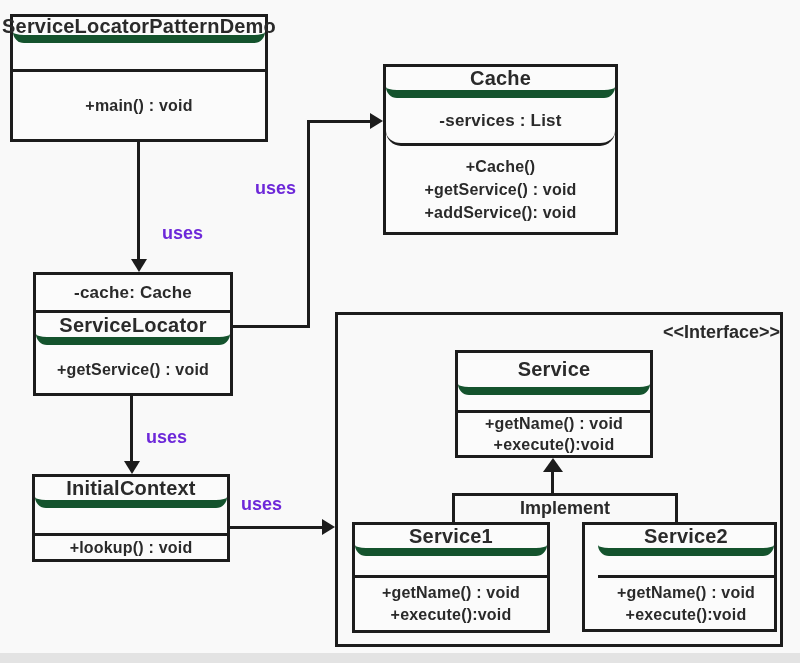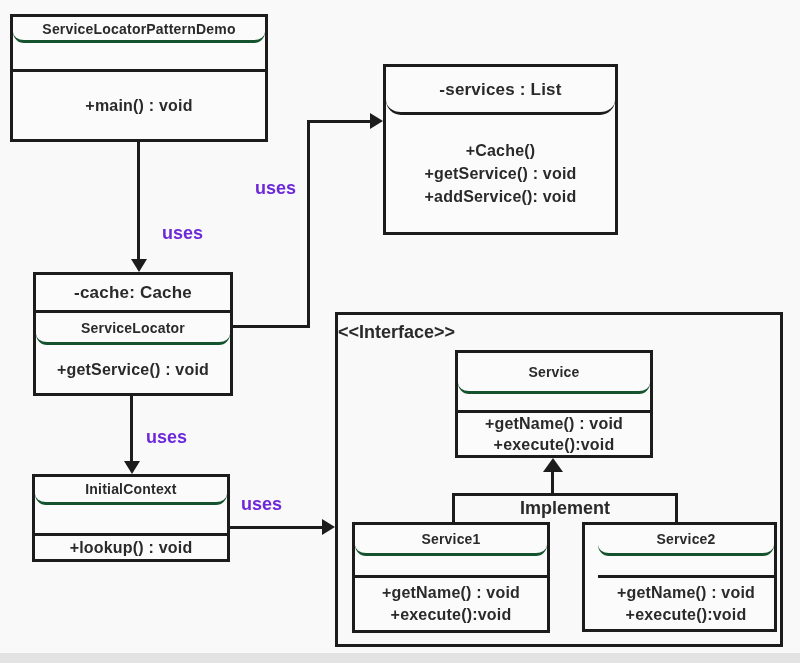--- a/index.html
+++ b/index.html
@@ -14,21 +14,21 @@
 
   
   .cls{
     position:absolute; border:3px solid #1c1c1c;
     display:flex; flex-direction:column; background:#fbfbfb;
   }
   .cmp{
     display:flex; align-items:center; justify-content:center;
     font-weight:700; color:#2a2a2a; letter-spacing:0.2px;
   }
-  .cmp.title{ border-bottom:3px solid #14532d; font-size:14px;border-radius:11px; }
+  .cmp.title{ border-bottom:8px solid #14532d; font-size:20px;border-radius:11px; }
   .cmp.attrs{ border-bottom:3px solid #1c1c1c; font-size:17px; }
   .cmp.methods{ flex:1; flex-direction:column; font-size:16px; line-height:23px; }
   .cmp.methods .m{ white-space:nowrap; }
 
   
   .seg{ position:absolute; background:#1c1c1c; }
 
   
   .ah-down{ position:absolute; width:0; height:0;
     border-left:8px solid transparent; border-right:8px solid transparent;
@@ -42,21 +42,21 @@
 
   
   .uses{ position:absolute; font-weight:700; font-size:18px; color:#6d28d9; }
 
   
   #bigbox{
     position:absolute; left:335px; top:312px; width:448px; height:335px;
     border:3px solid #1c1c1c; background:transparent;
   }
   #stereotype{
-    position:absolute; left:0; top:7px; width:442px; text-align:left;
+    position:absolute; left:0; top:7px; width:442px; text-align:right;
     font-weight:700; font-size:18px; color:#2a2a2a;
   }
   
   #impl-bracket{
     position:absolute; left:114px; top:178px; width:226px; height:31px;
     border:3px solid #1c1c1c; border-bottom:none; background:transparent;
   }
   #impl-label{
     position:absolute; left:114px; top:183px; width:226px; text-align:center;
     font-weight:700; font-size:18px; color:#2a2a2a;
@@ -73,20 +73,21 @@
 
   <div class="cls" style="left:10px; top:14px; width:258px; height:128px;">
     <div class="cmp title" style="height:26px;">ServiceLocatorPatternDemo</div>
     <div class="cmp attrs" style="height:29px;"></div>
     <div class="cmp methods">
       <div class="m">+main() : void</div>
     </div>
   </div>
 
   <div class="cls" style="left:383px; top:64px; width:235px; height:171px;">
+    <div class="cmp title" style="height:31px;">Cache</div>
     <div class="cmp attrs" style="height:48px;border-radius:15px;">-services : List</div>
     <div class="cmp methods">
       <div class="m">+Cache()</div>
       <div class="m">+getService() : void</div>
       <div class="m">+addService(): void</div>
     </div>
   </div>
 
   <div class="cls" style="left:33px; top:272px; width:200px; height:124px;">
     <div class="cmp attrs" style="height:38px;">-cache: Cache</div>

